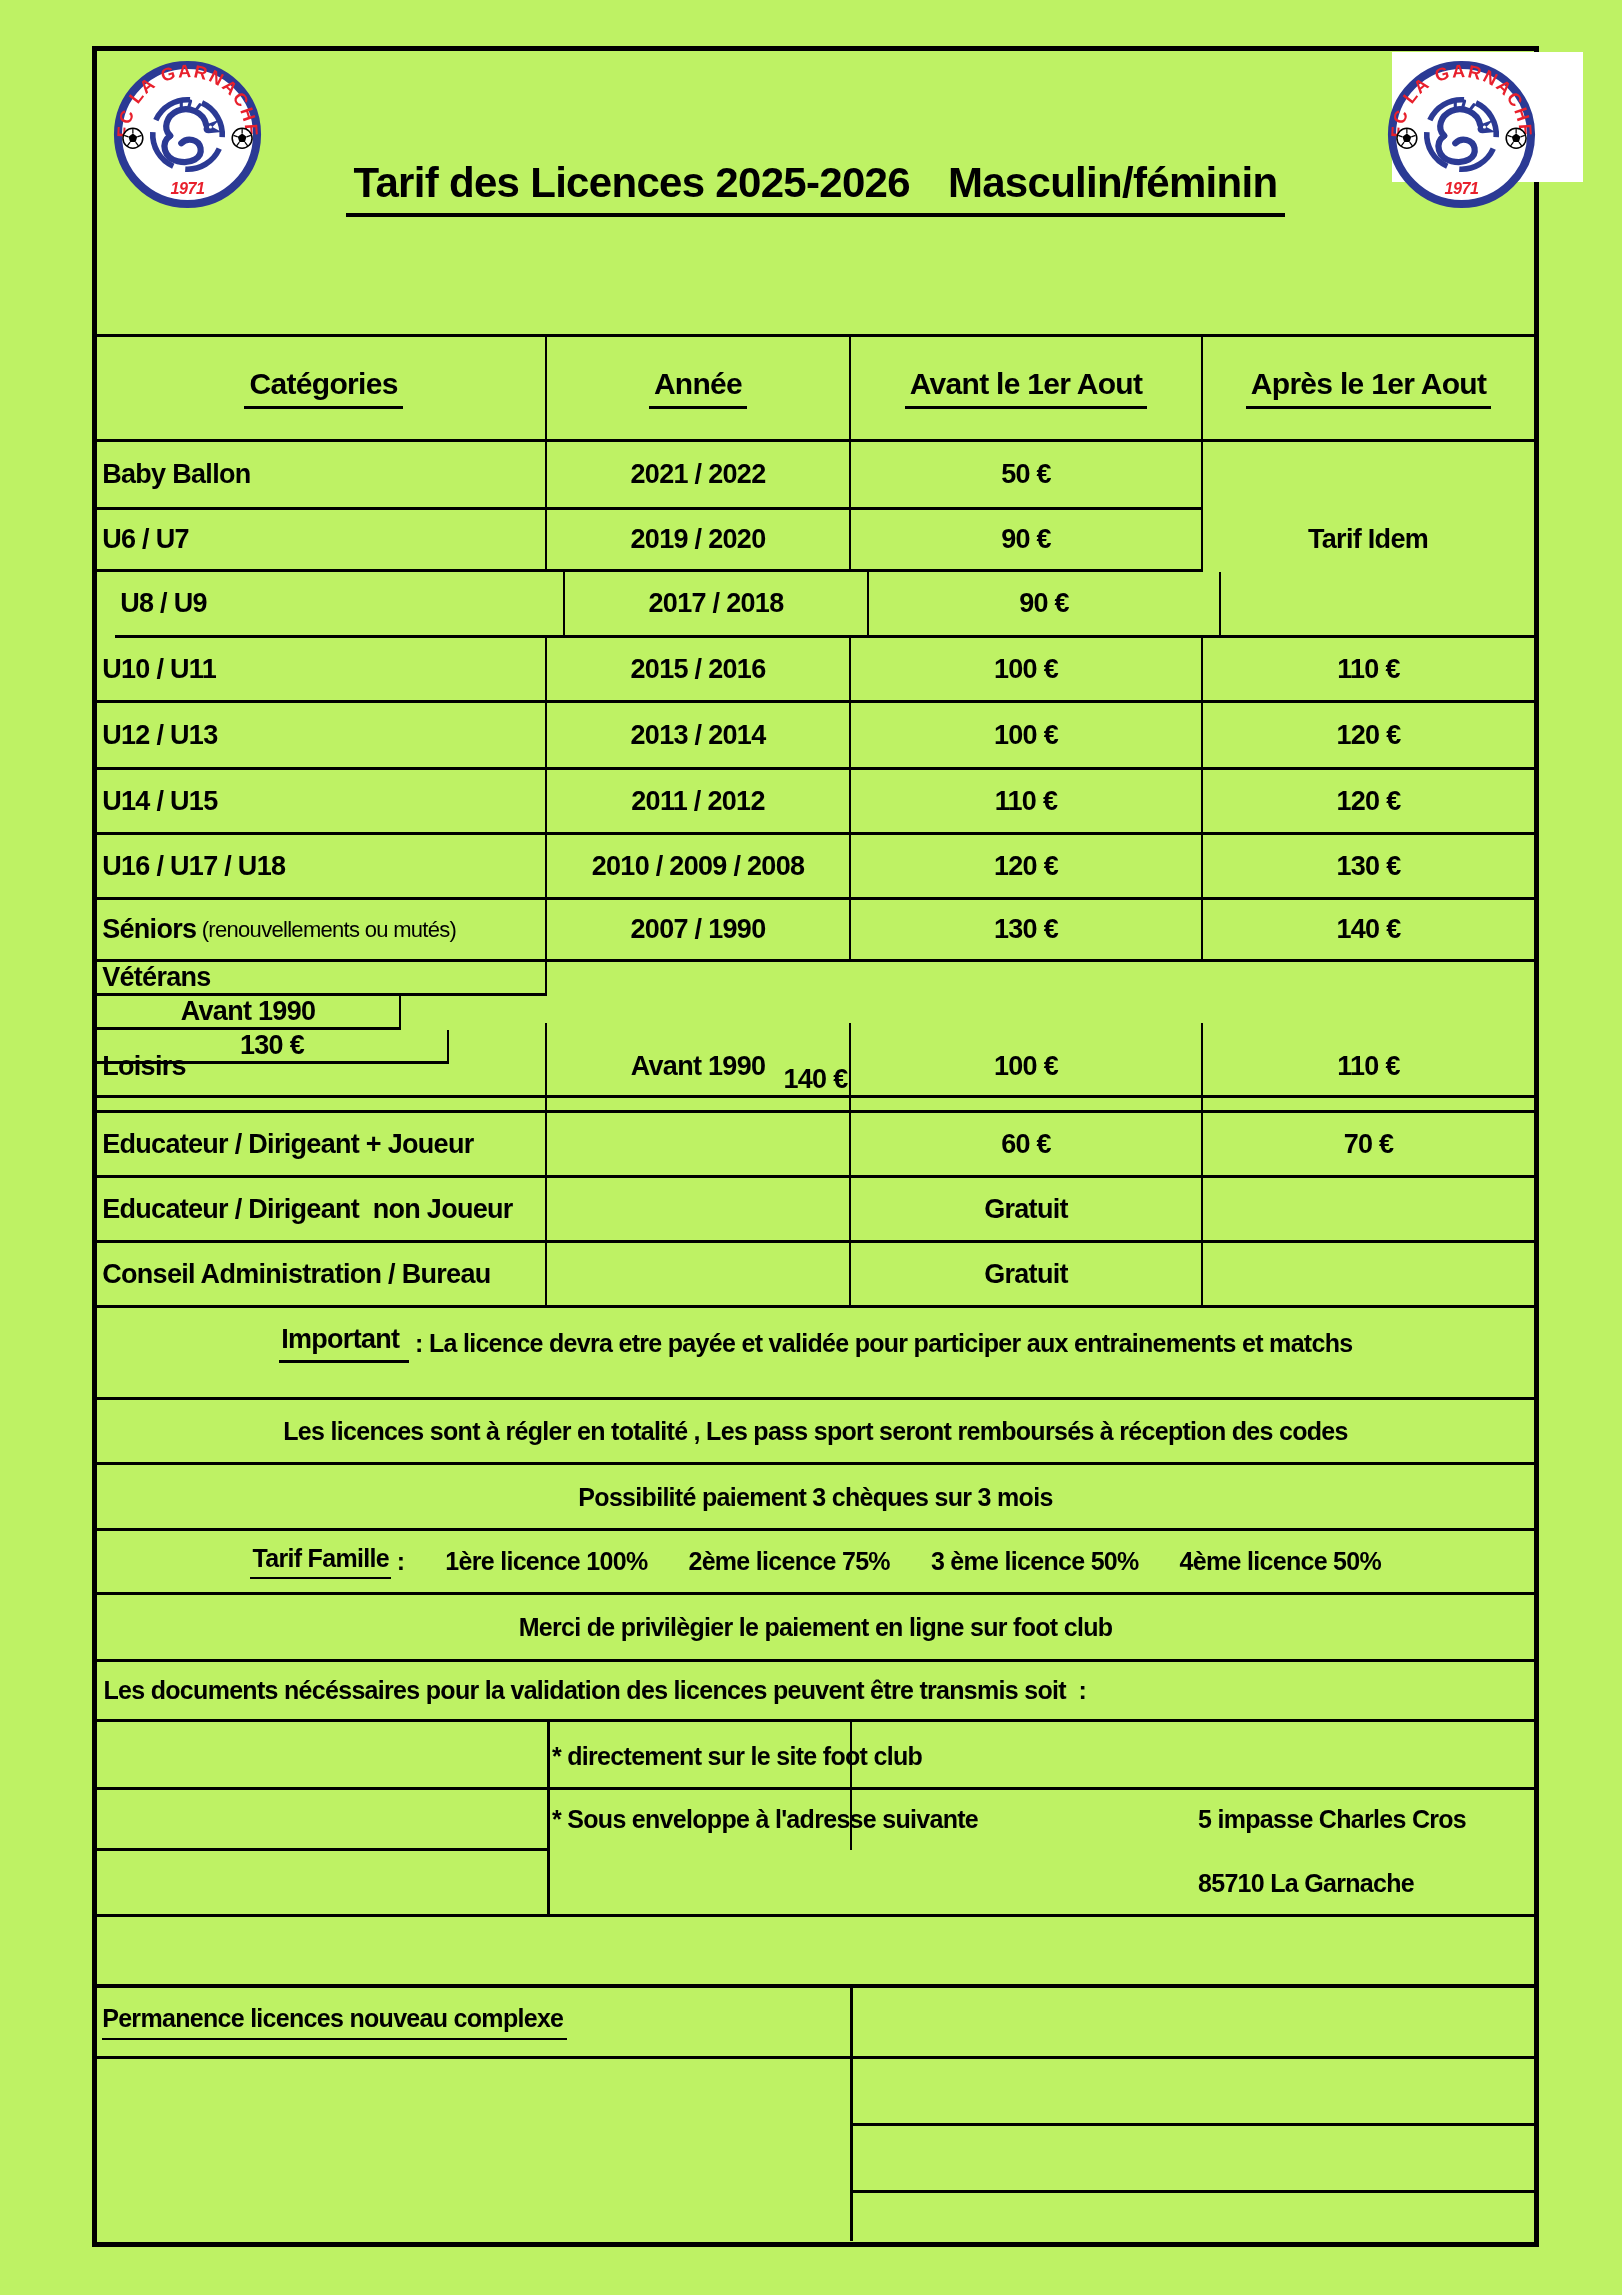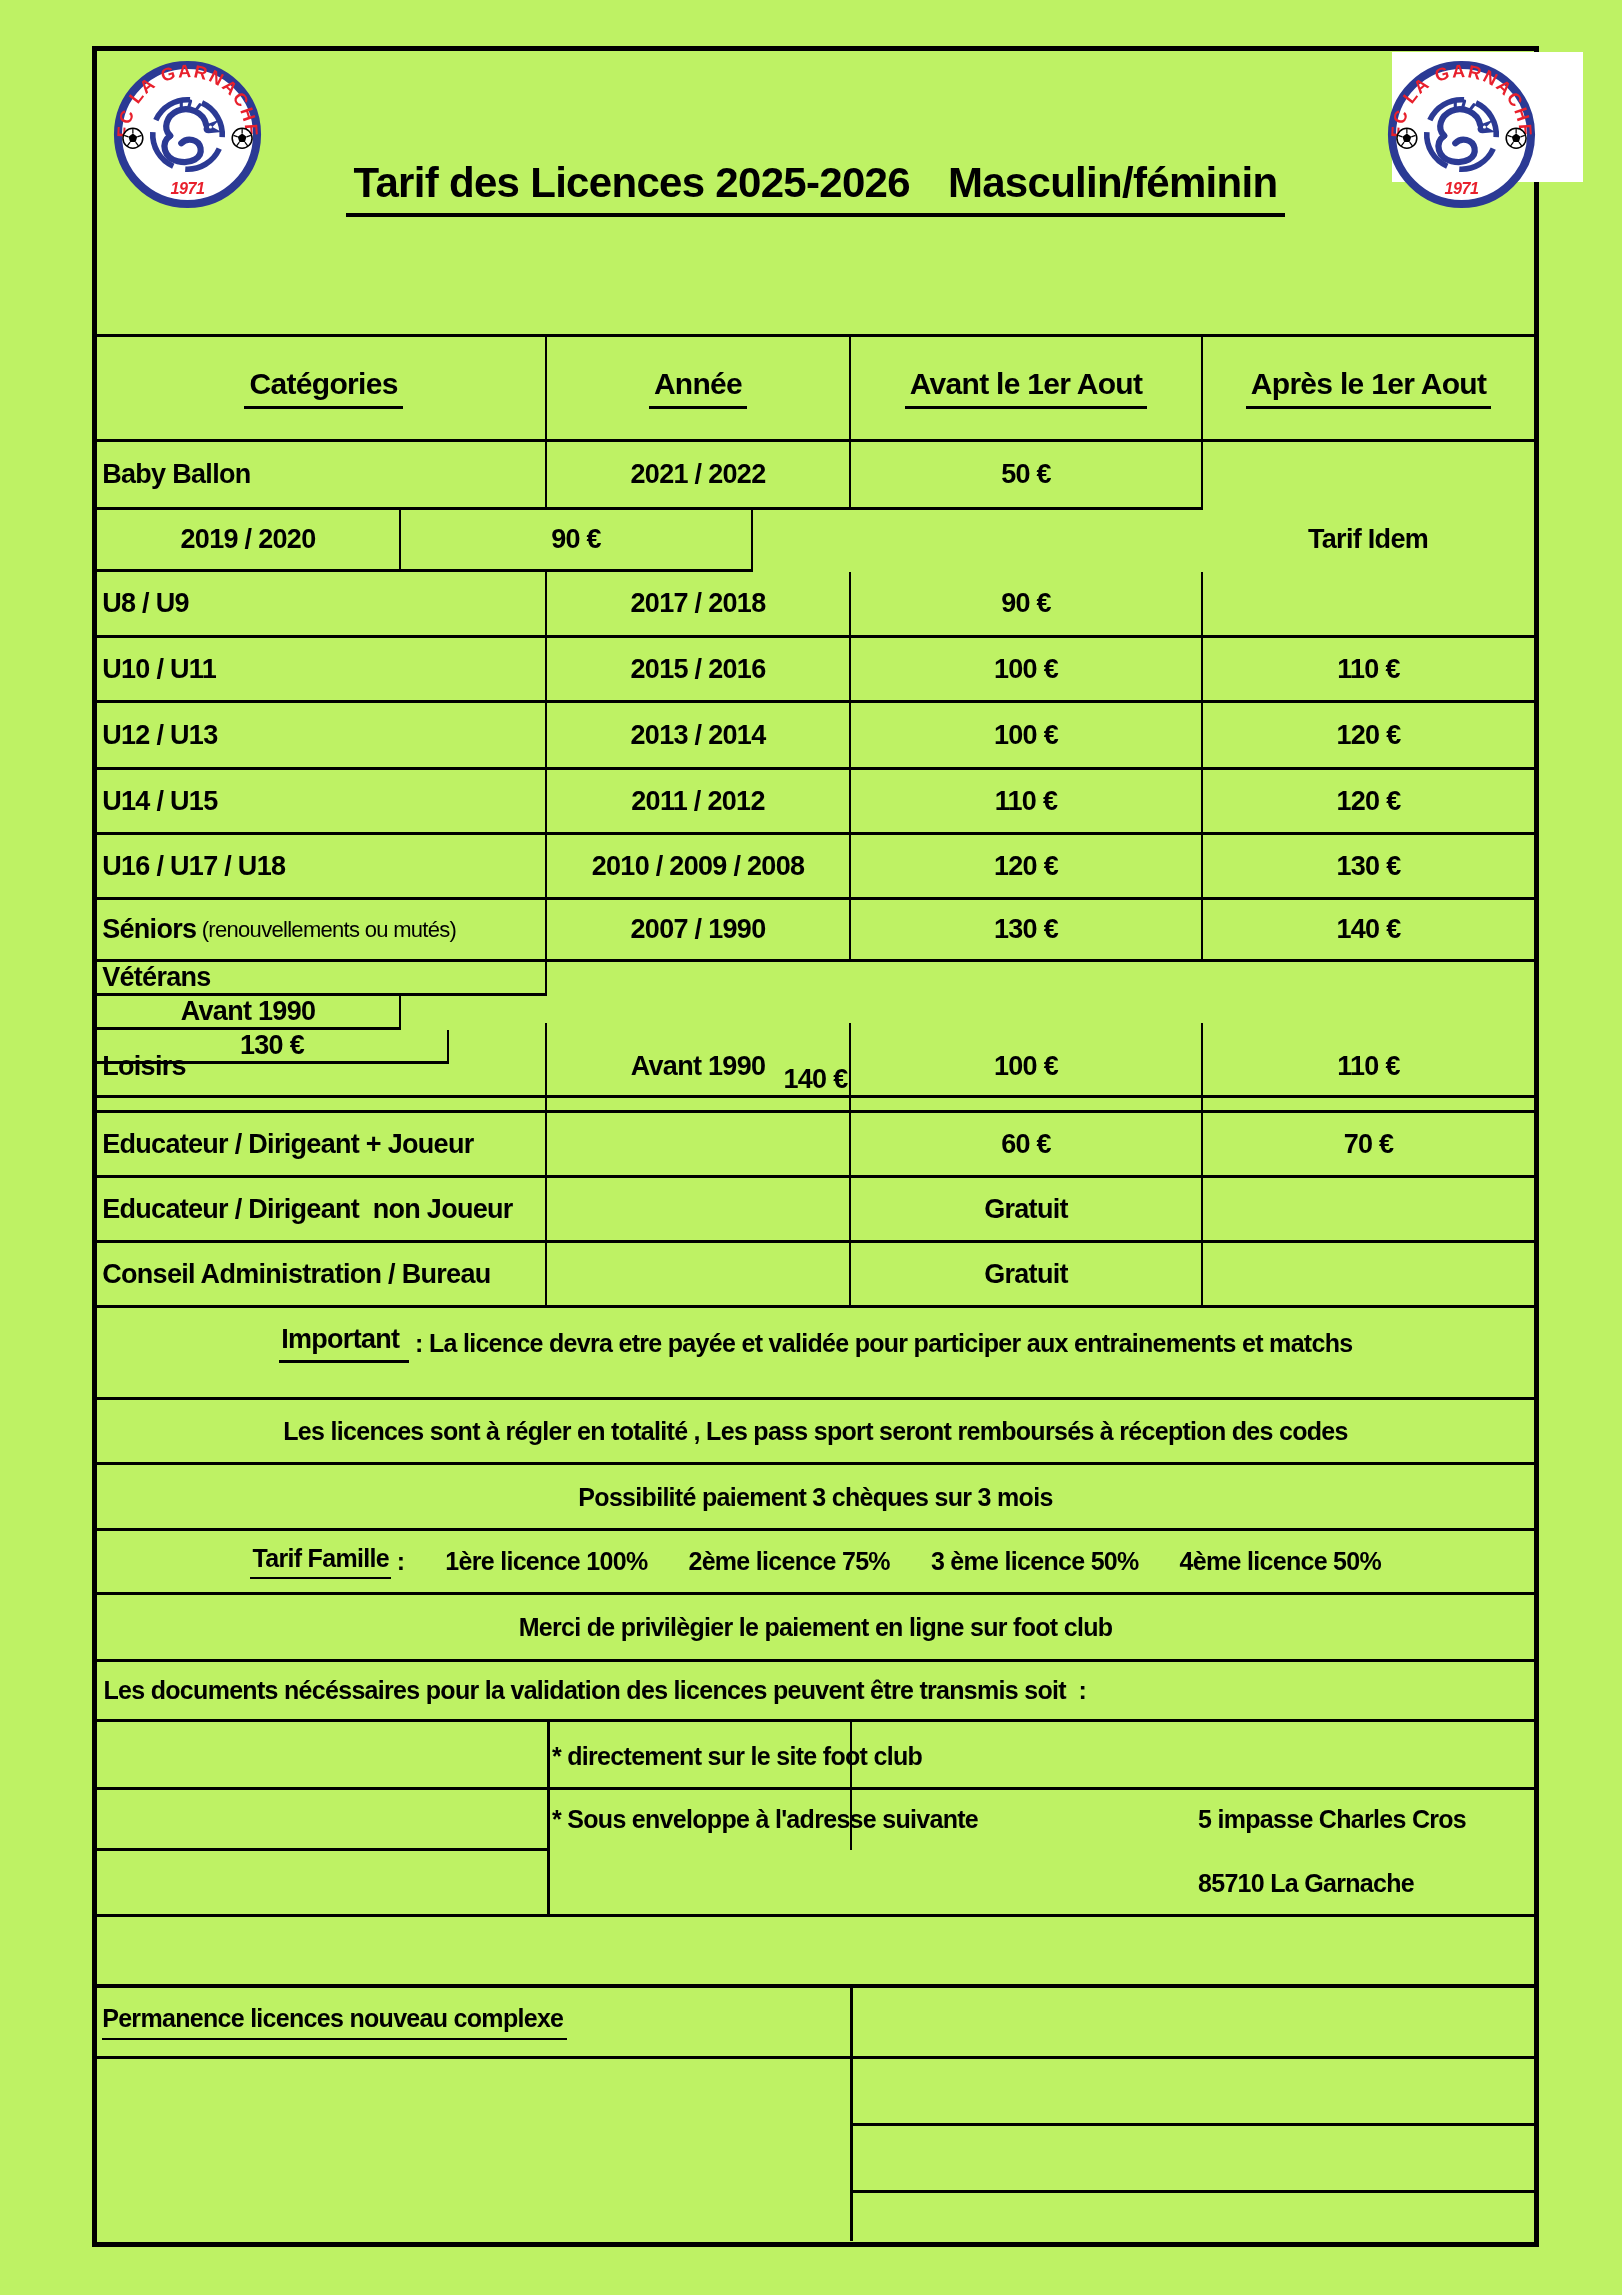--- a/index.html
+++ b/index.html
@@ -135,31 +135,34 @@
           <span>2021 / 2022</span>
         </div>
       <div class="cell c3">
           <span>50 €</span>
         </div>
       <div class="cell c4 nb">
           <span></span>
         </div>
     </div>
     <div class="row" style="height:62px;">
+      <div class="cell c1">
+          <span class="keep">U6 / U7</span>
+        </div>
       <div class="cell c2">
           <span>2019 / 2020</span>
         </div>
       <div class="cell c3">
           <span>90 €</span>
         </div>
       <div class="cell c4 nb">
           <span></span>
         </div>
     </div>
-    <div class="row" style="height:66px;">
+    <div class="row" style="height:66px;padding-left:18px;">
       <div class="cell c1">
           <span class="keep">U8 / U9</span>
         </div>
       <div class="cell c2">
           <span>2017 / 2018</span>
         </div>
       <div class="cell c3">
           <span>90 €</span>
         </div>
       <div class="cell c4">

